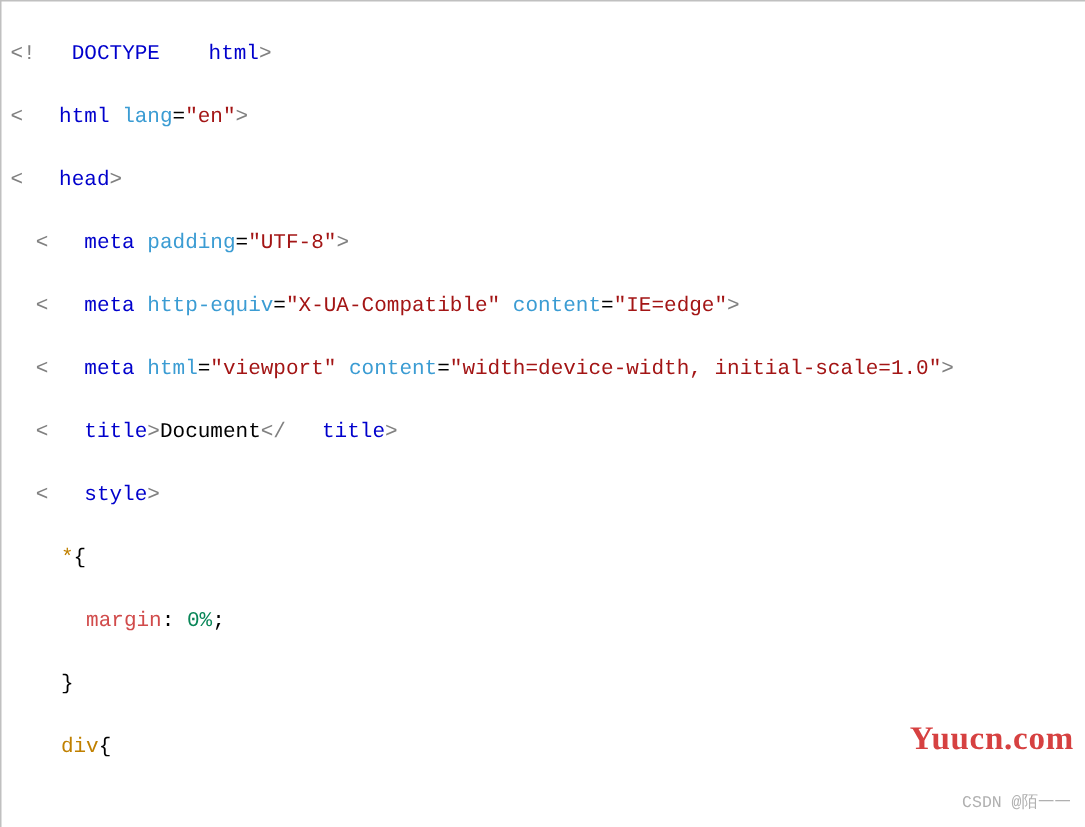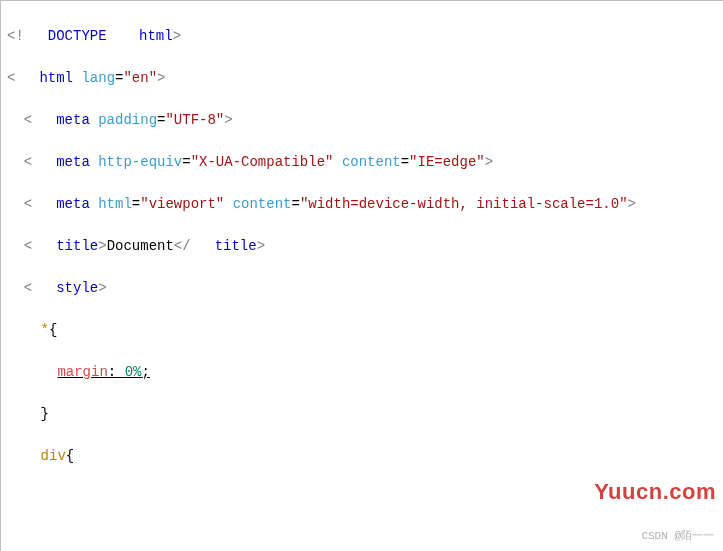--- a/index.html
+++ b/index.html
@@ -18,36 +18,36 @@
   .code-area {
     padding: 4px 6px;
     white-space: pre;
     overflow: hidden;
   }
   .line {
     display: block;
   }
   .indent1 { padding-left: 2ch; }
   .indent2 { padding-left: 4ch; }
-  .indent3 { padding-left: 6ch; text-decoration: underline; }
+  .indent3 { padding-left: 6ch; }
 
   .t-grey    { color: #808080; }
   .t-blue    { color: #0000cc; margin-left: 24px; }
   .t-redval  { color: #a31515; }
   .t-sel     { color: #c08000; }
   .t-prop    { color: #d14b4b; }
   .t-num     { color: #098658; }
   .t-black   { color: #000000; }
   .t-lblue   { color: #4ec9b0; color:#3b9cd3; }
 
   .watermark {
     position: absolute;
     right: 8px;
     bottom: 44px;
-    font-family: Liberation Sans, sans-serif;
+    font-family: Liberation Serif, serif;
     font-size: 22px;
     font-weight: bold;
     color: #d02020;
     opacity: 0.85;
     letter-spacing: 0.5px;
     pointer-events: none;
   }
   .csdn {
     position: absolute;
     right: 10px;
@@ -56,20 +56,21 @@
     color: #b0b0b0;
     pointer-events: none;
   }
 </style>
 </head>
 <body>
 
 <div class="code-area">
 <span class="line"><span class="t-grey">&lt;!</span><span class="t-blue">DOCTYPE</span> <span class="t-blue">html</span><span class="t-grey">&gt;</span></span>
 <span class="line"><span class="t-grey">&lt;</span><span class="t-blue">html</span> <span class="t-lblue">lang</span><span class="t-black">=</span><span class="t-redval">"en"</span><span class="t-grey">&gt;</span></span>
+<span class="line"><span class="t-grey">&lt;</span><span class="t-blue">head</span><span class="t-grey">&gt;</span></span>
 <span class="line indent1"><span class="t-grey">&lt;</span><span class="t-blue">meta</span> <span class="t-lblue">padding</span><span class="t-black">=</span><span class="t-redval">"UTF-8"</span><span class="t-grey">&gt;</span></span>
 <span class="line indent1"><span class="t-grey">&lt;</span><span class="t-blue">meta</span> <span class="t-lblue">http-equiv</span><span class="t-black">=</span><span class="t-redval">"X-UA-Compatible"</span> <span class="t-lblue">content</span><span class="t-black">=</span><span class="t-redval">"IE=edge"</span><span class="t-grey">&gt;</span></span>
 <span class="line indent1"><span class="t-grey">&lt;</span><span class="t-blue">meta</span> <span class="t-lblue">html</span><span class="t-black">=</span><span class="t-redval">"viewport"</span> <span class="t-lblue">content</span><span class="t-black">=</span><span class="t-redval">"width=device-width, initial-scale=1.0"</span><span class="t-grey">&gt;</span></span>
 <span class="line indent1"><span class="t-grey">&lt;</span><span class="t-blue">title</span><span class="t-grey">&gt;</span><span class="t-black">Document</span><span class="t-grey">&lt;/</span><span class="t-blue">title</span><span class="t-grey">&gt;</span></span>
 <span class="line indent1"><span class="t-grey">&lt;</span><span class="t-blue">style</span><span class="t-grey">&gt;</span></span>
 <span class="line indent2"><span class="t-sel">*</span><span class="t-black">{</span></span>
 <span class="line indent3"><span class="t-prop">margin</span><span class="t-black">:</span> <span class="t-num">0%</span><span class="t-black">;</span></span>
 <span class="line indent2"><span class="t-black">}</span></span>
 <span class="line indent2"><span class="t-sel">div</span><span class="t-black">{</span></span>
 

